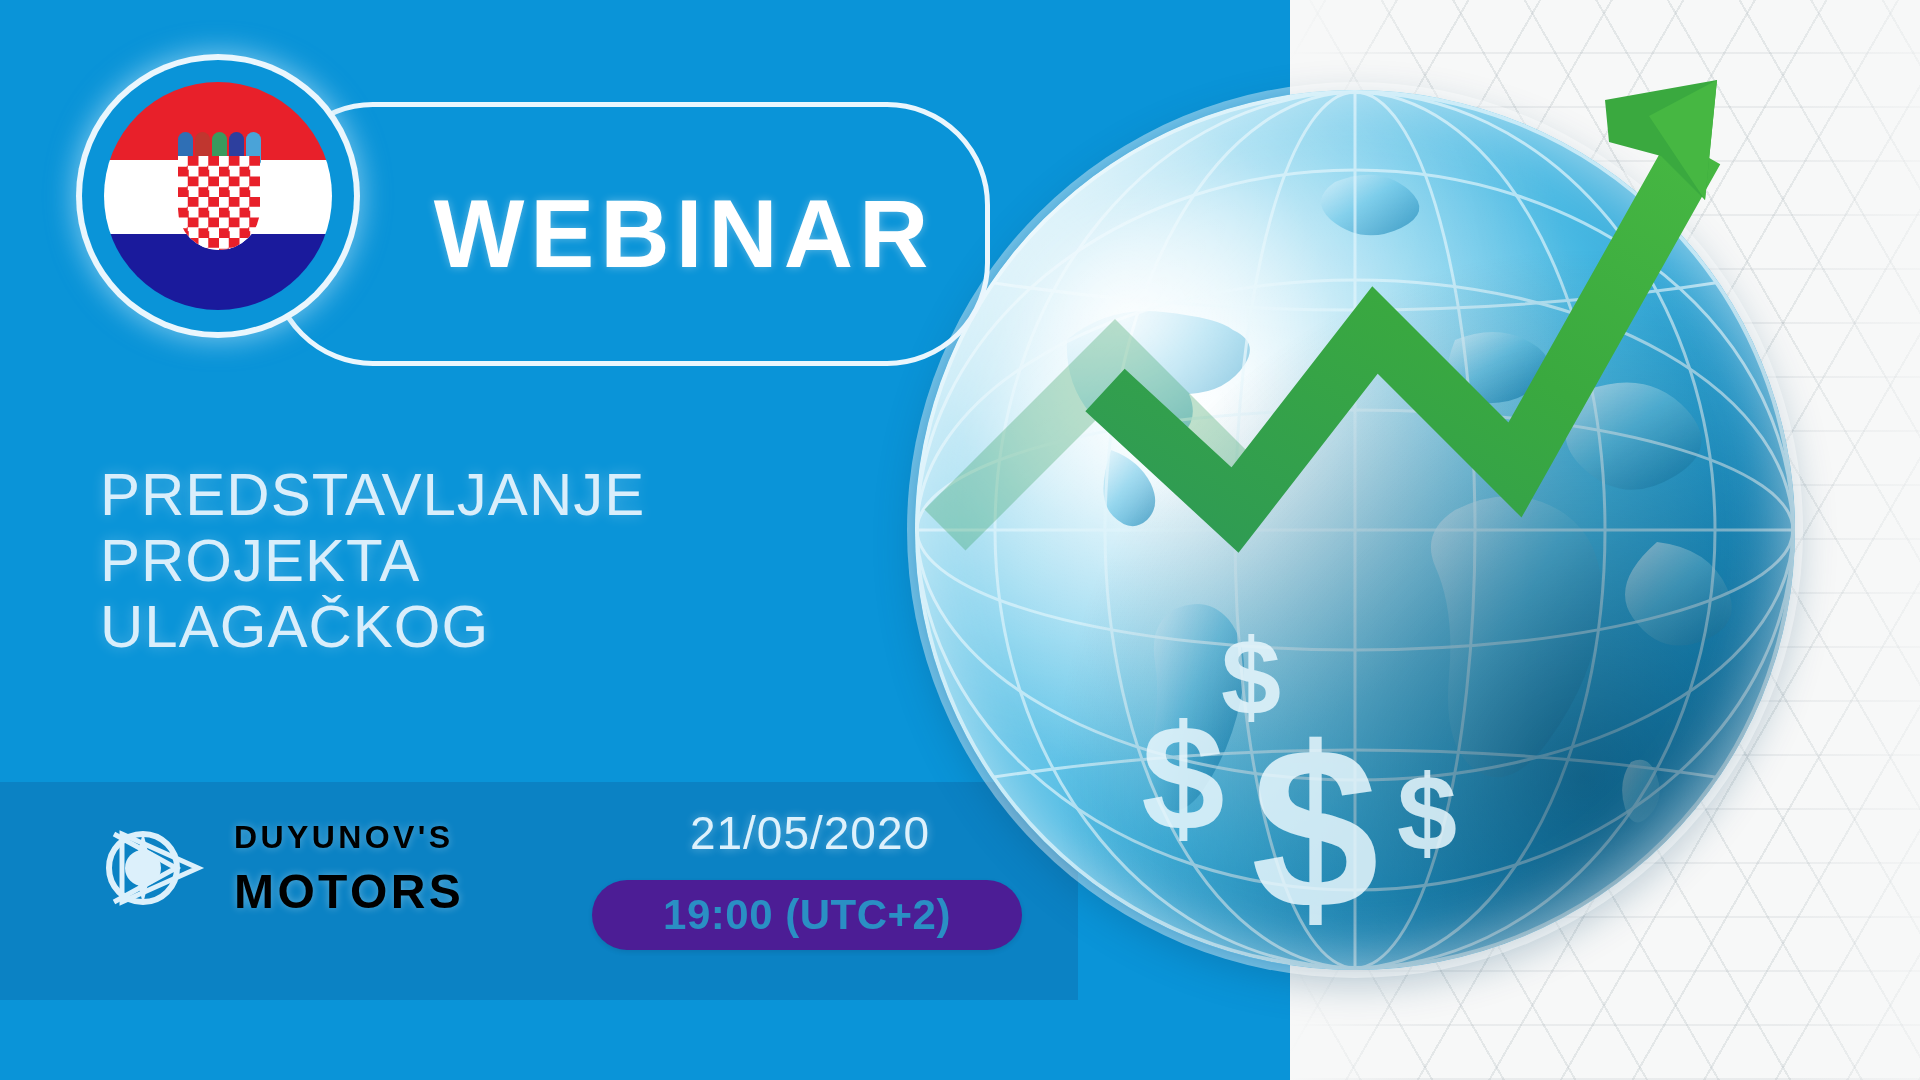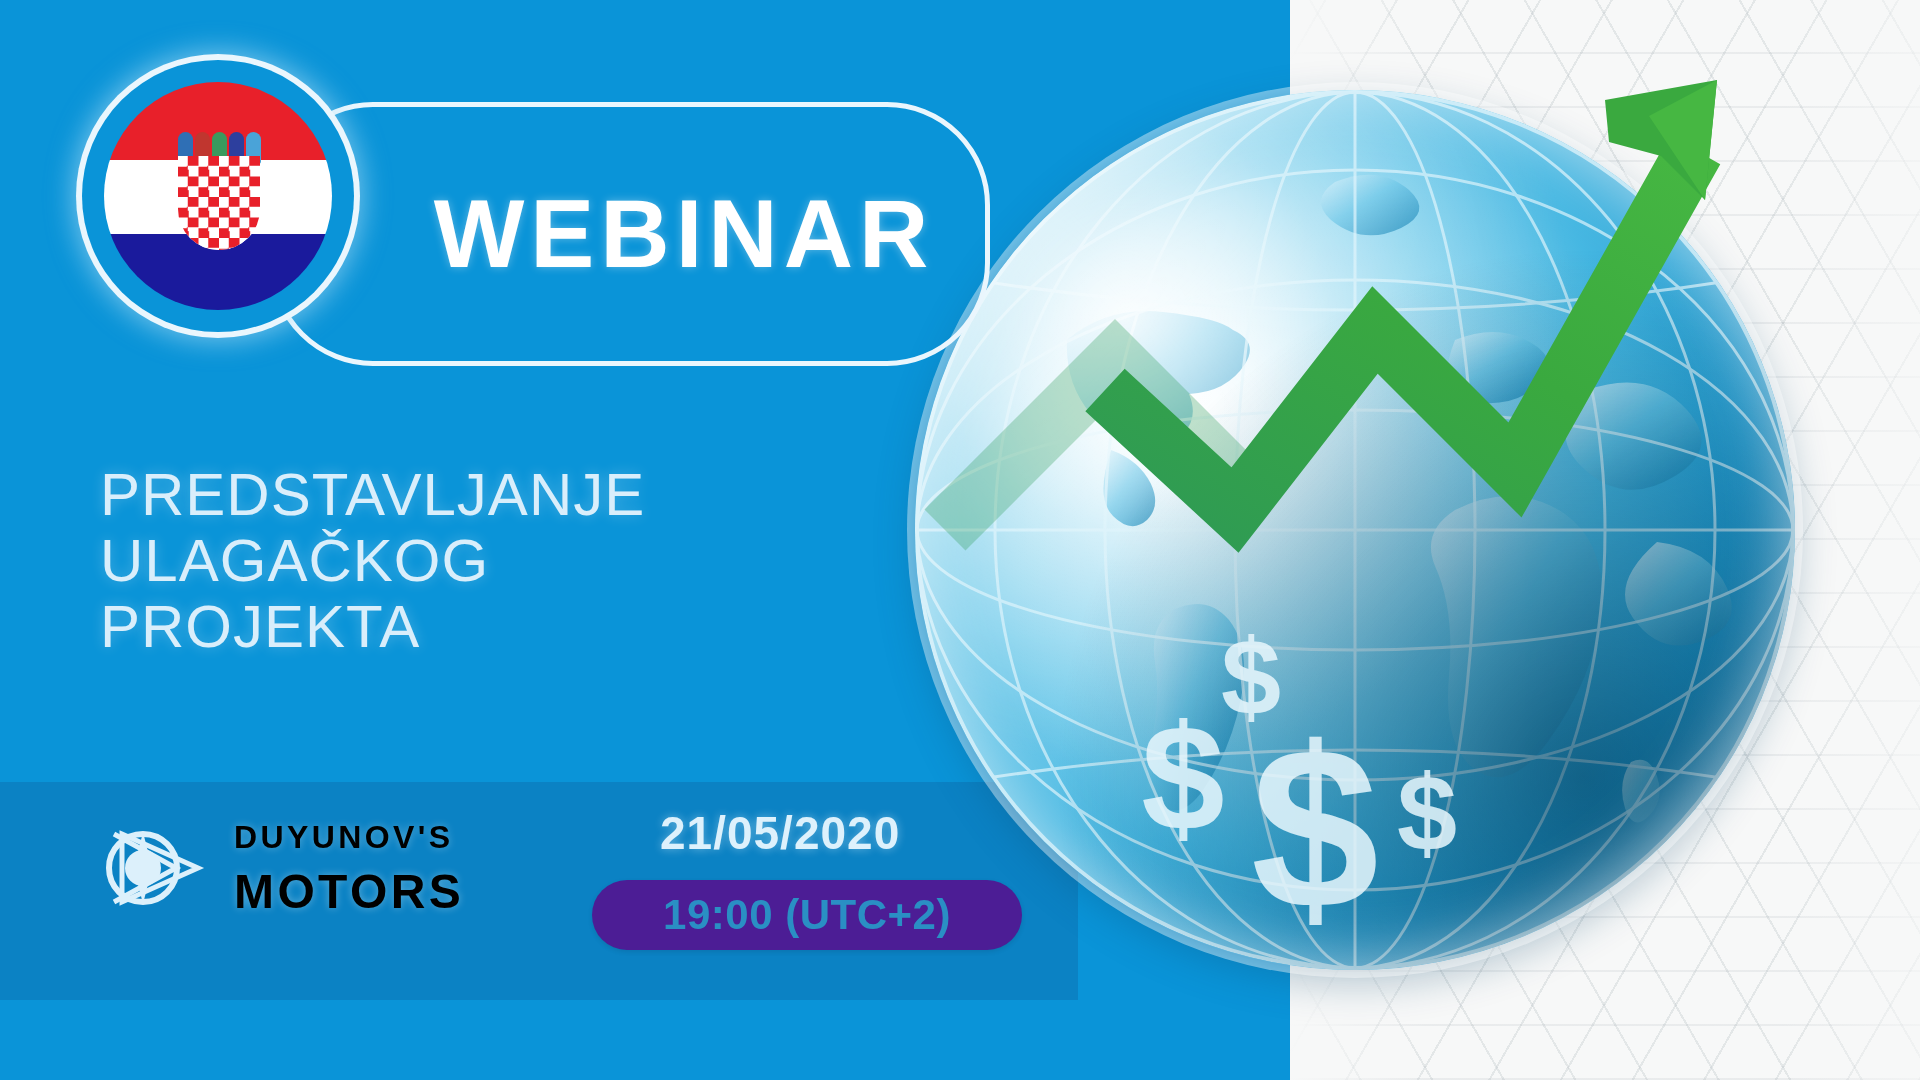--- a/index.html
+++ b/index.html
@@ -94,22 +94,22 @@
 
   
   .logo-wrap{ position:absolute; left:98px; top:810px; display:flex; align-items:center; gap:26px; }
   .logo-mark{ position:relative; width:110px; height:116px; }
   .logo-word{ color:#000000; line-height:1; text-shadow:0 0 9px rgba(220,242,252,.4); }
   .logo-word .l1{ font-size:32px; font-weight:bold; letter-spacing:3.4px; display:block; }
   .logo-word .l2{ font-size:48px; font-weight:bold; letter-spacing:3.4px; display:block; margin-top:15px; }
 
   
   .date-text{
-    position:absolute; left:660px; top:806px; width:300px; 
-    color:#ddf1fc; font-size:46px; font-weight:bold; letter-spacing:1px;
+    position:absolute; left:660px; top:806px; width:300px; text-align:center;
+    color:#ddf1fc; font-size:46px; font-weight:normal; letter-spacing:1px;
     text-shadow:0 0 10px rgba(225,245,255,.45);
   }
   .time-pill{
     position:absolute; left:592px; top:880px; width:430px; height:70px;
     background:#4c1d95; border-radius:35px;
     display:flex; align-items:center; justify-content:center;
     color:#2a8fc4; font-size:42px; font-weight:bold; letter-spacing:.5px;
     box-shadow:0 2px 5px rgba(0,0,0,.10);
   }
 
@@ -251,22 +251,22 @@
         </div>
         <div class="coa-shield">
           <div class="coa-check"></div>
         </div>
       </div>
     </div>
   </div>
 
   <div class="headline">
     <div>PREDSTAVLJANJE</div>
+    <div>PROJEKTA</div>
     <div>ULAGAČKOG</div>
-    <div>PROJEKTA</div>
   </div>
 
   <div class="logo-wrap">
     <div class="logo-mark">
       <svg width="110" height="116" viewBox="0 0 110 116">
         <g fill="none" stroke="#dcf0fb" stroke-width="6">
           <circle cx="45" cy="58" r="34"></circle>
           <path d="M16 24 L78 58 L16 92" stroke-width="5"></path>
         </g>
         <path d="M24 24 L100 58 L24 92 Z" fill="none" stroke="#dcf0fb" stroke-width="5"></path>

